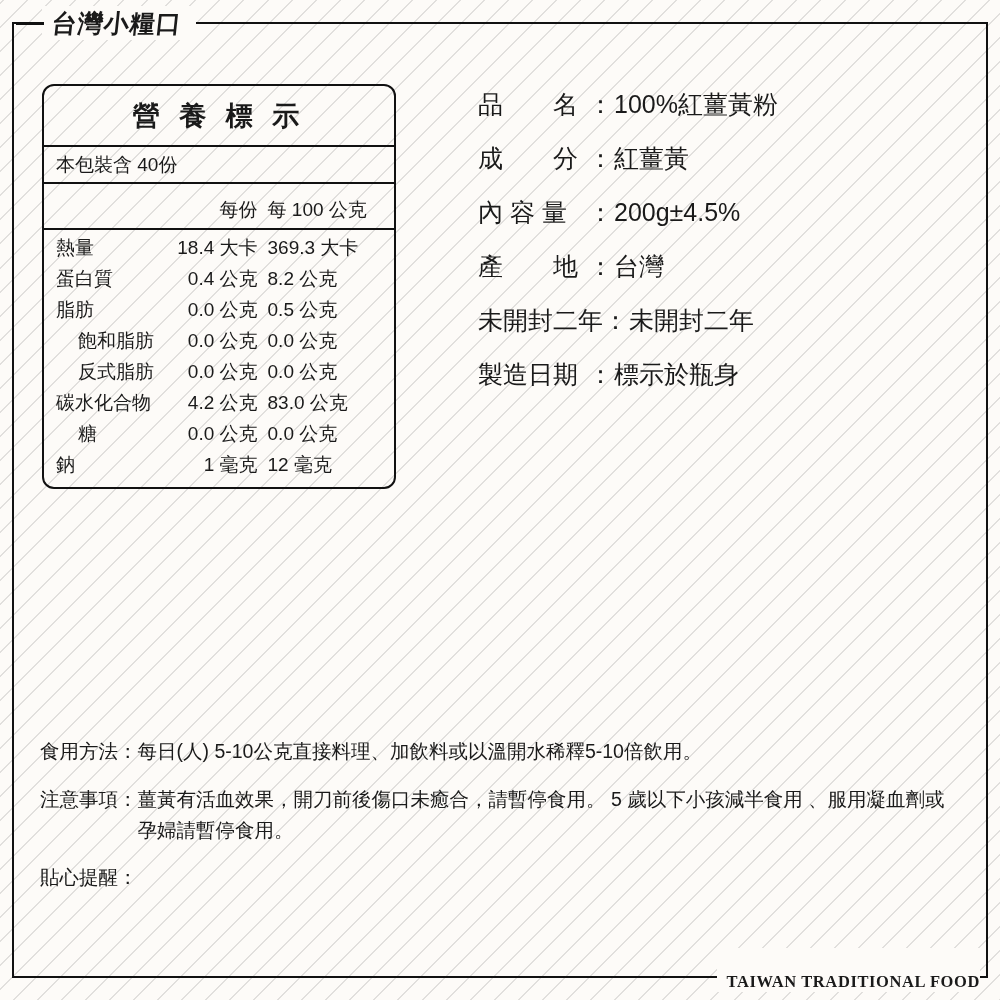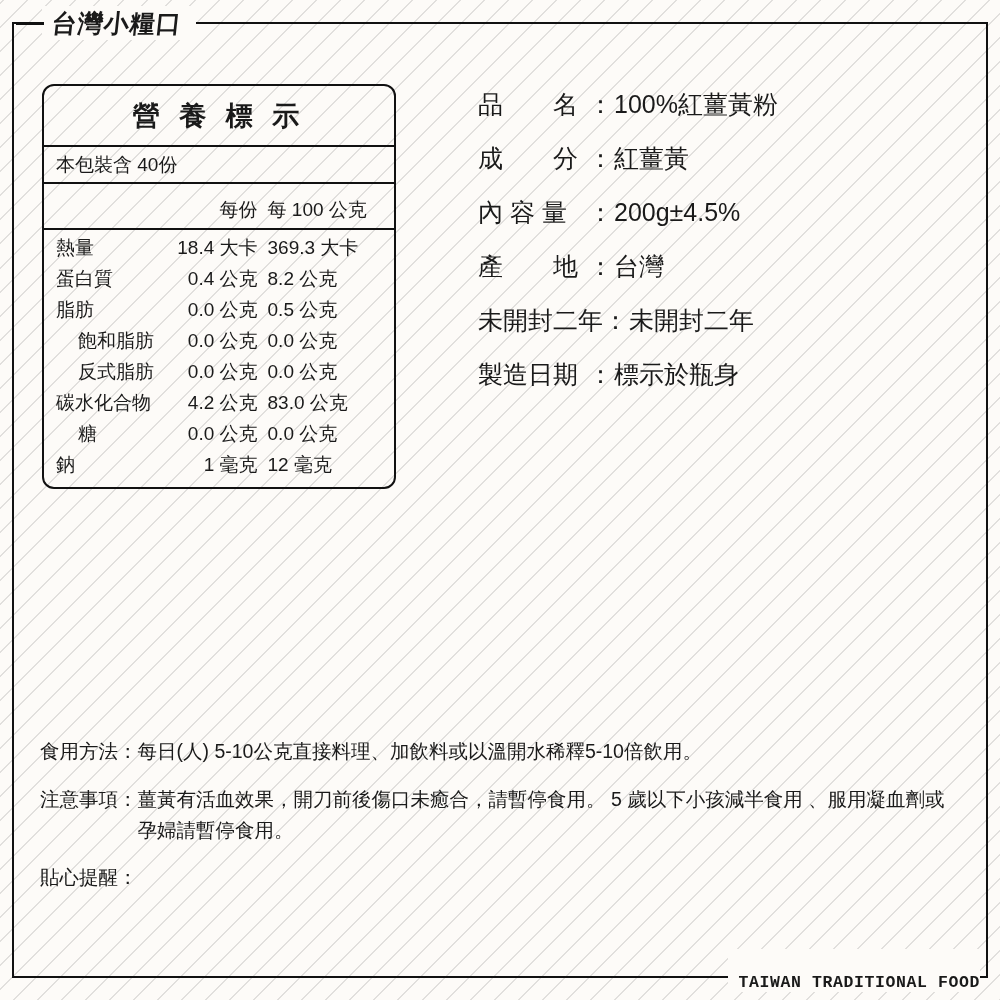--- a/index.html
+++ b/index.html
@@ -187,21 +187,21 @@
     right: 20px;
     bottom: 8px;
     display: flex;
     align-items: center;
     gap: 10px;
     background: #fdfbf8;
     padding-left: 10px;
     z-index: 5;
   }
   .footer-tag-text {
-    font-family: Liberation Mono, monospace;
+    font-family: Liberation Serif, serif;
     font-weight: bold;
     font-size: 16.5px;
     letter-spacing: 0.6px;
     white-space: nowrap;
     margin-top: 24px;
   }
 </style>
 </head>
 <body>
 

